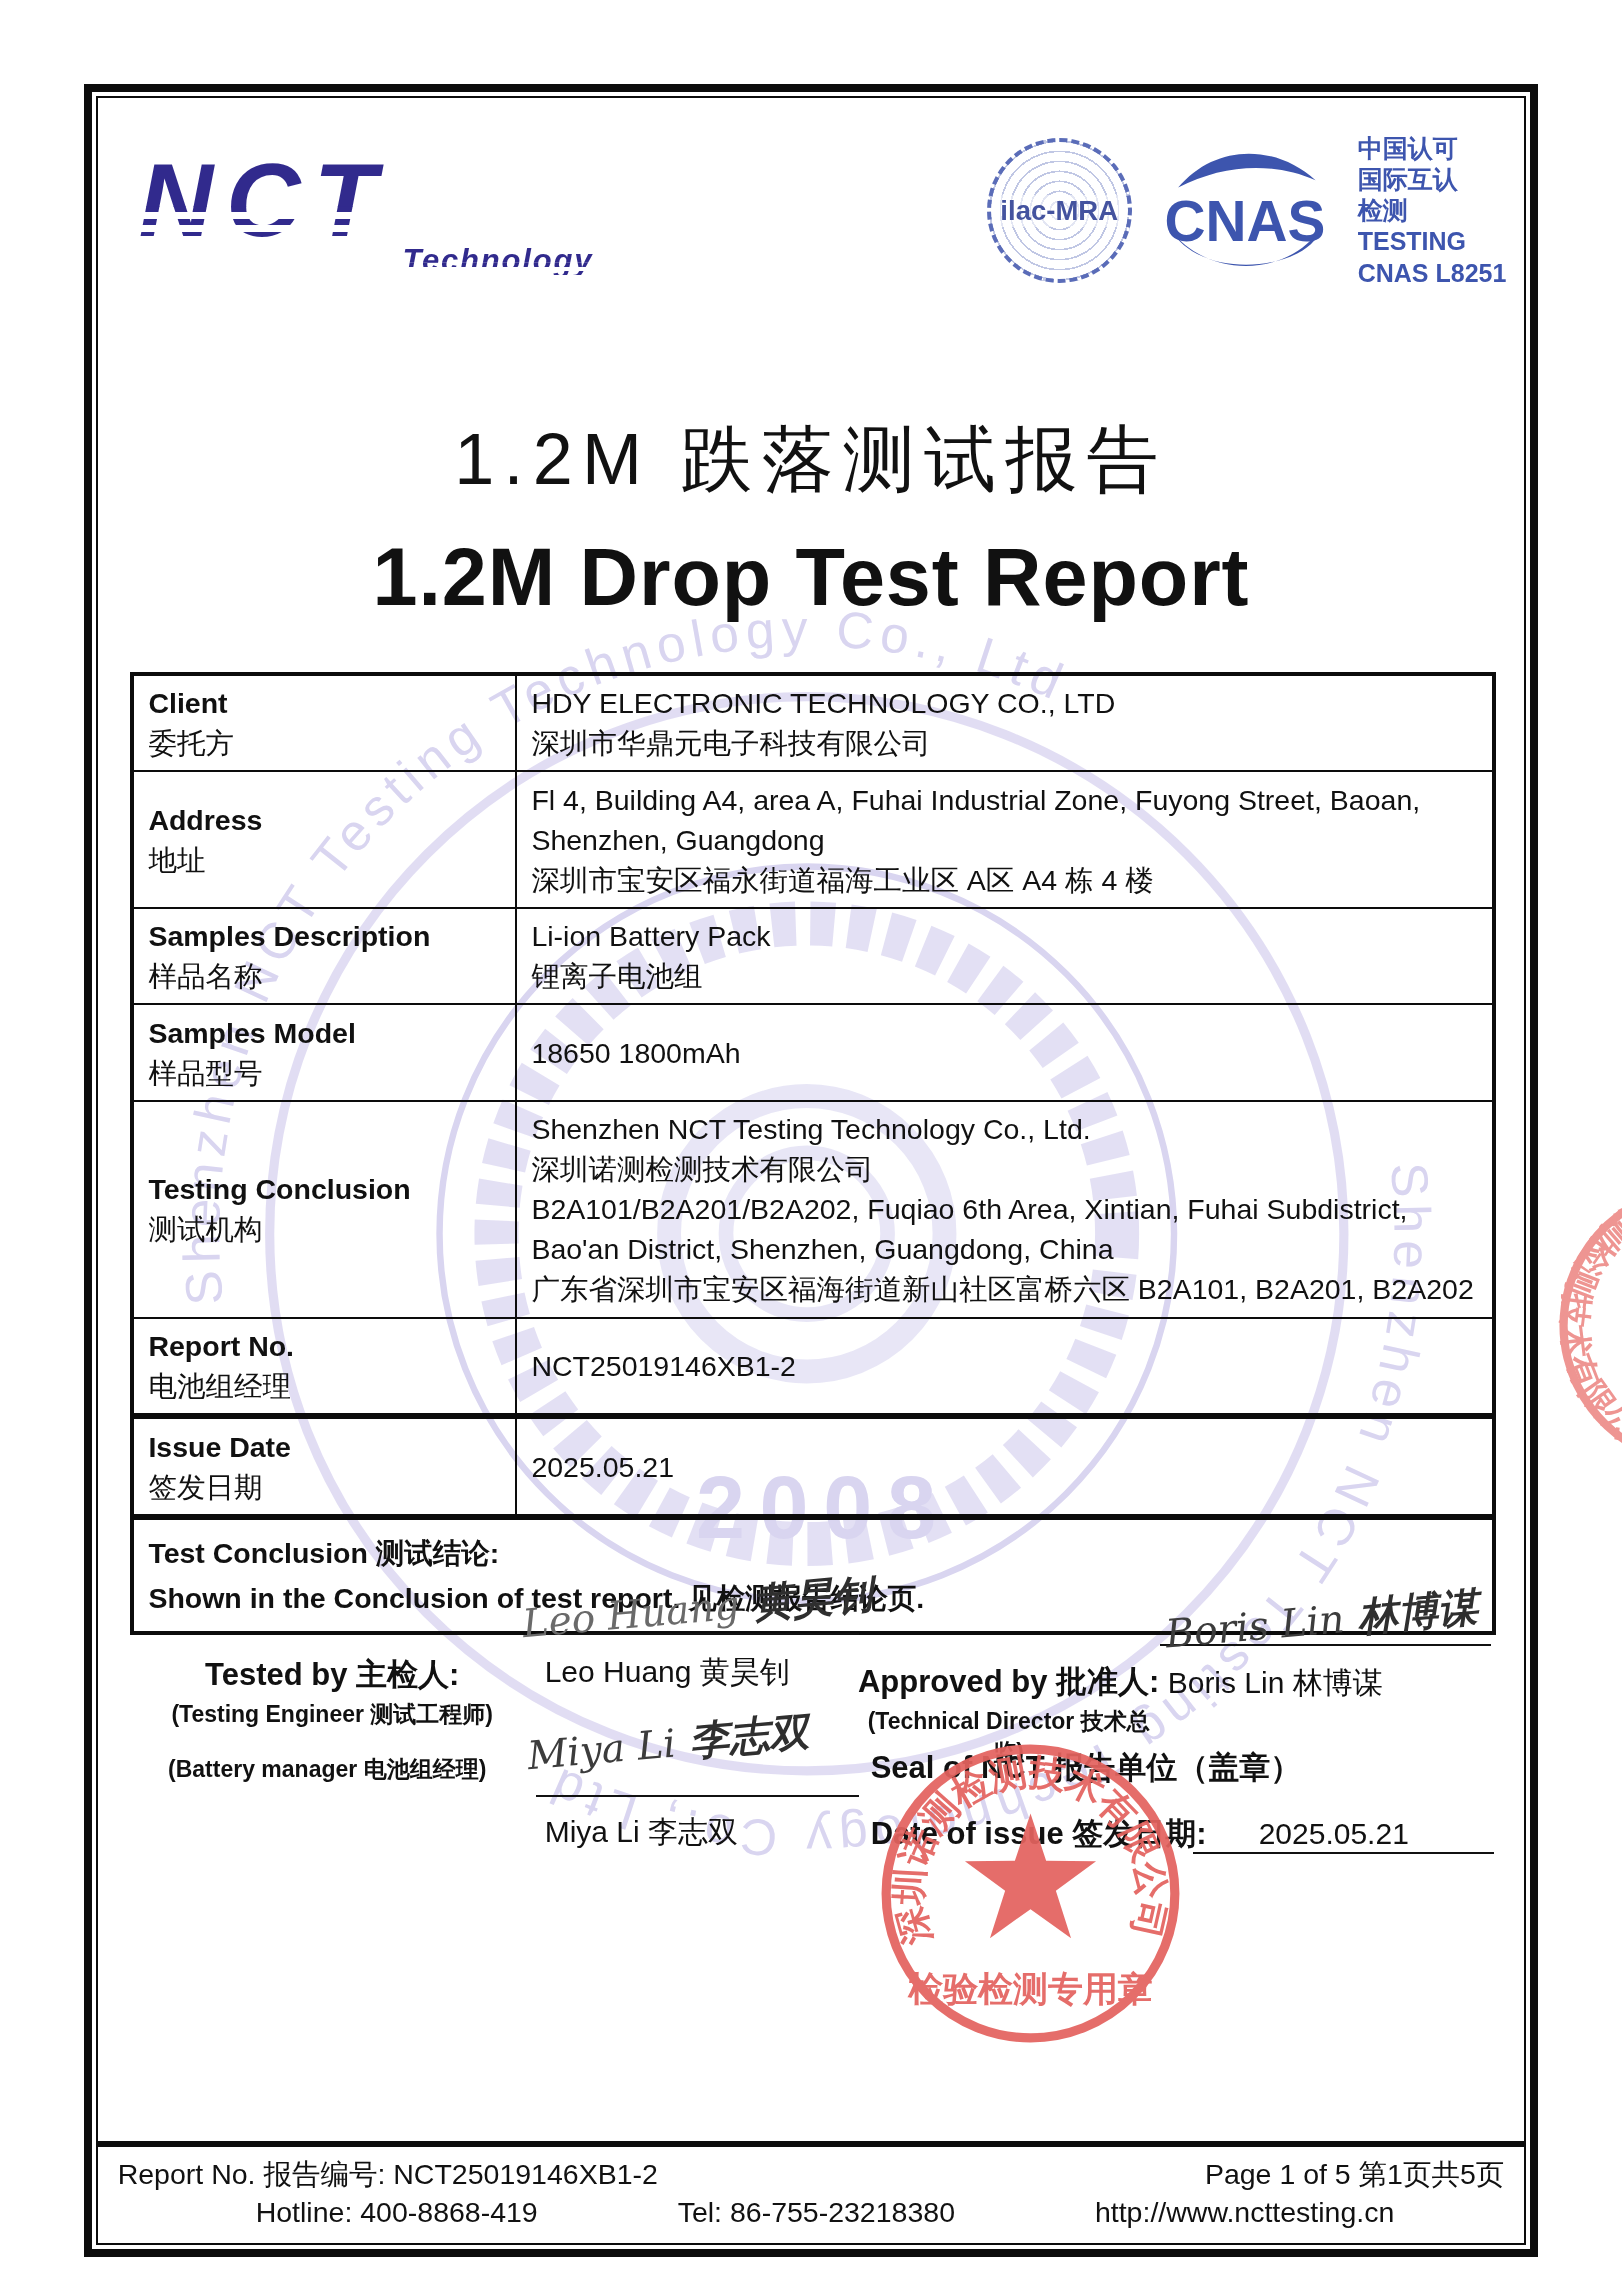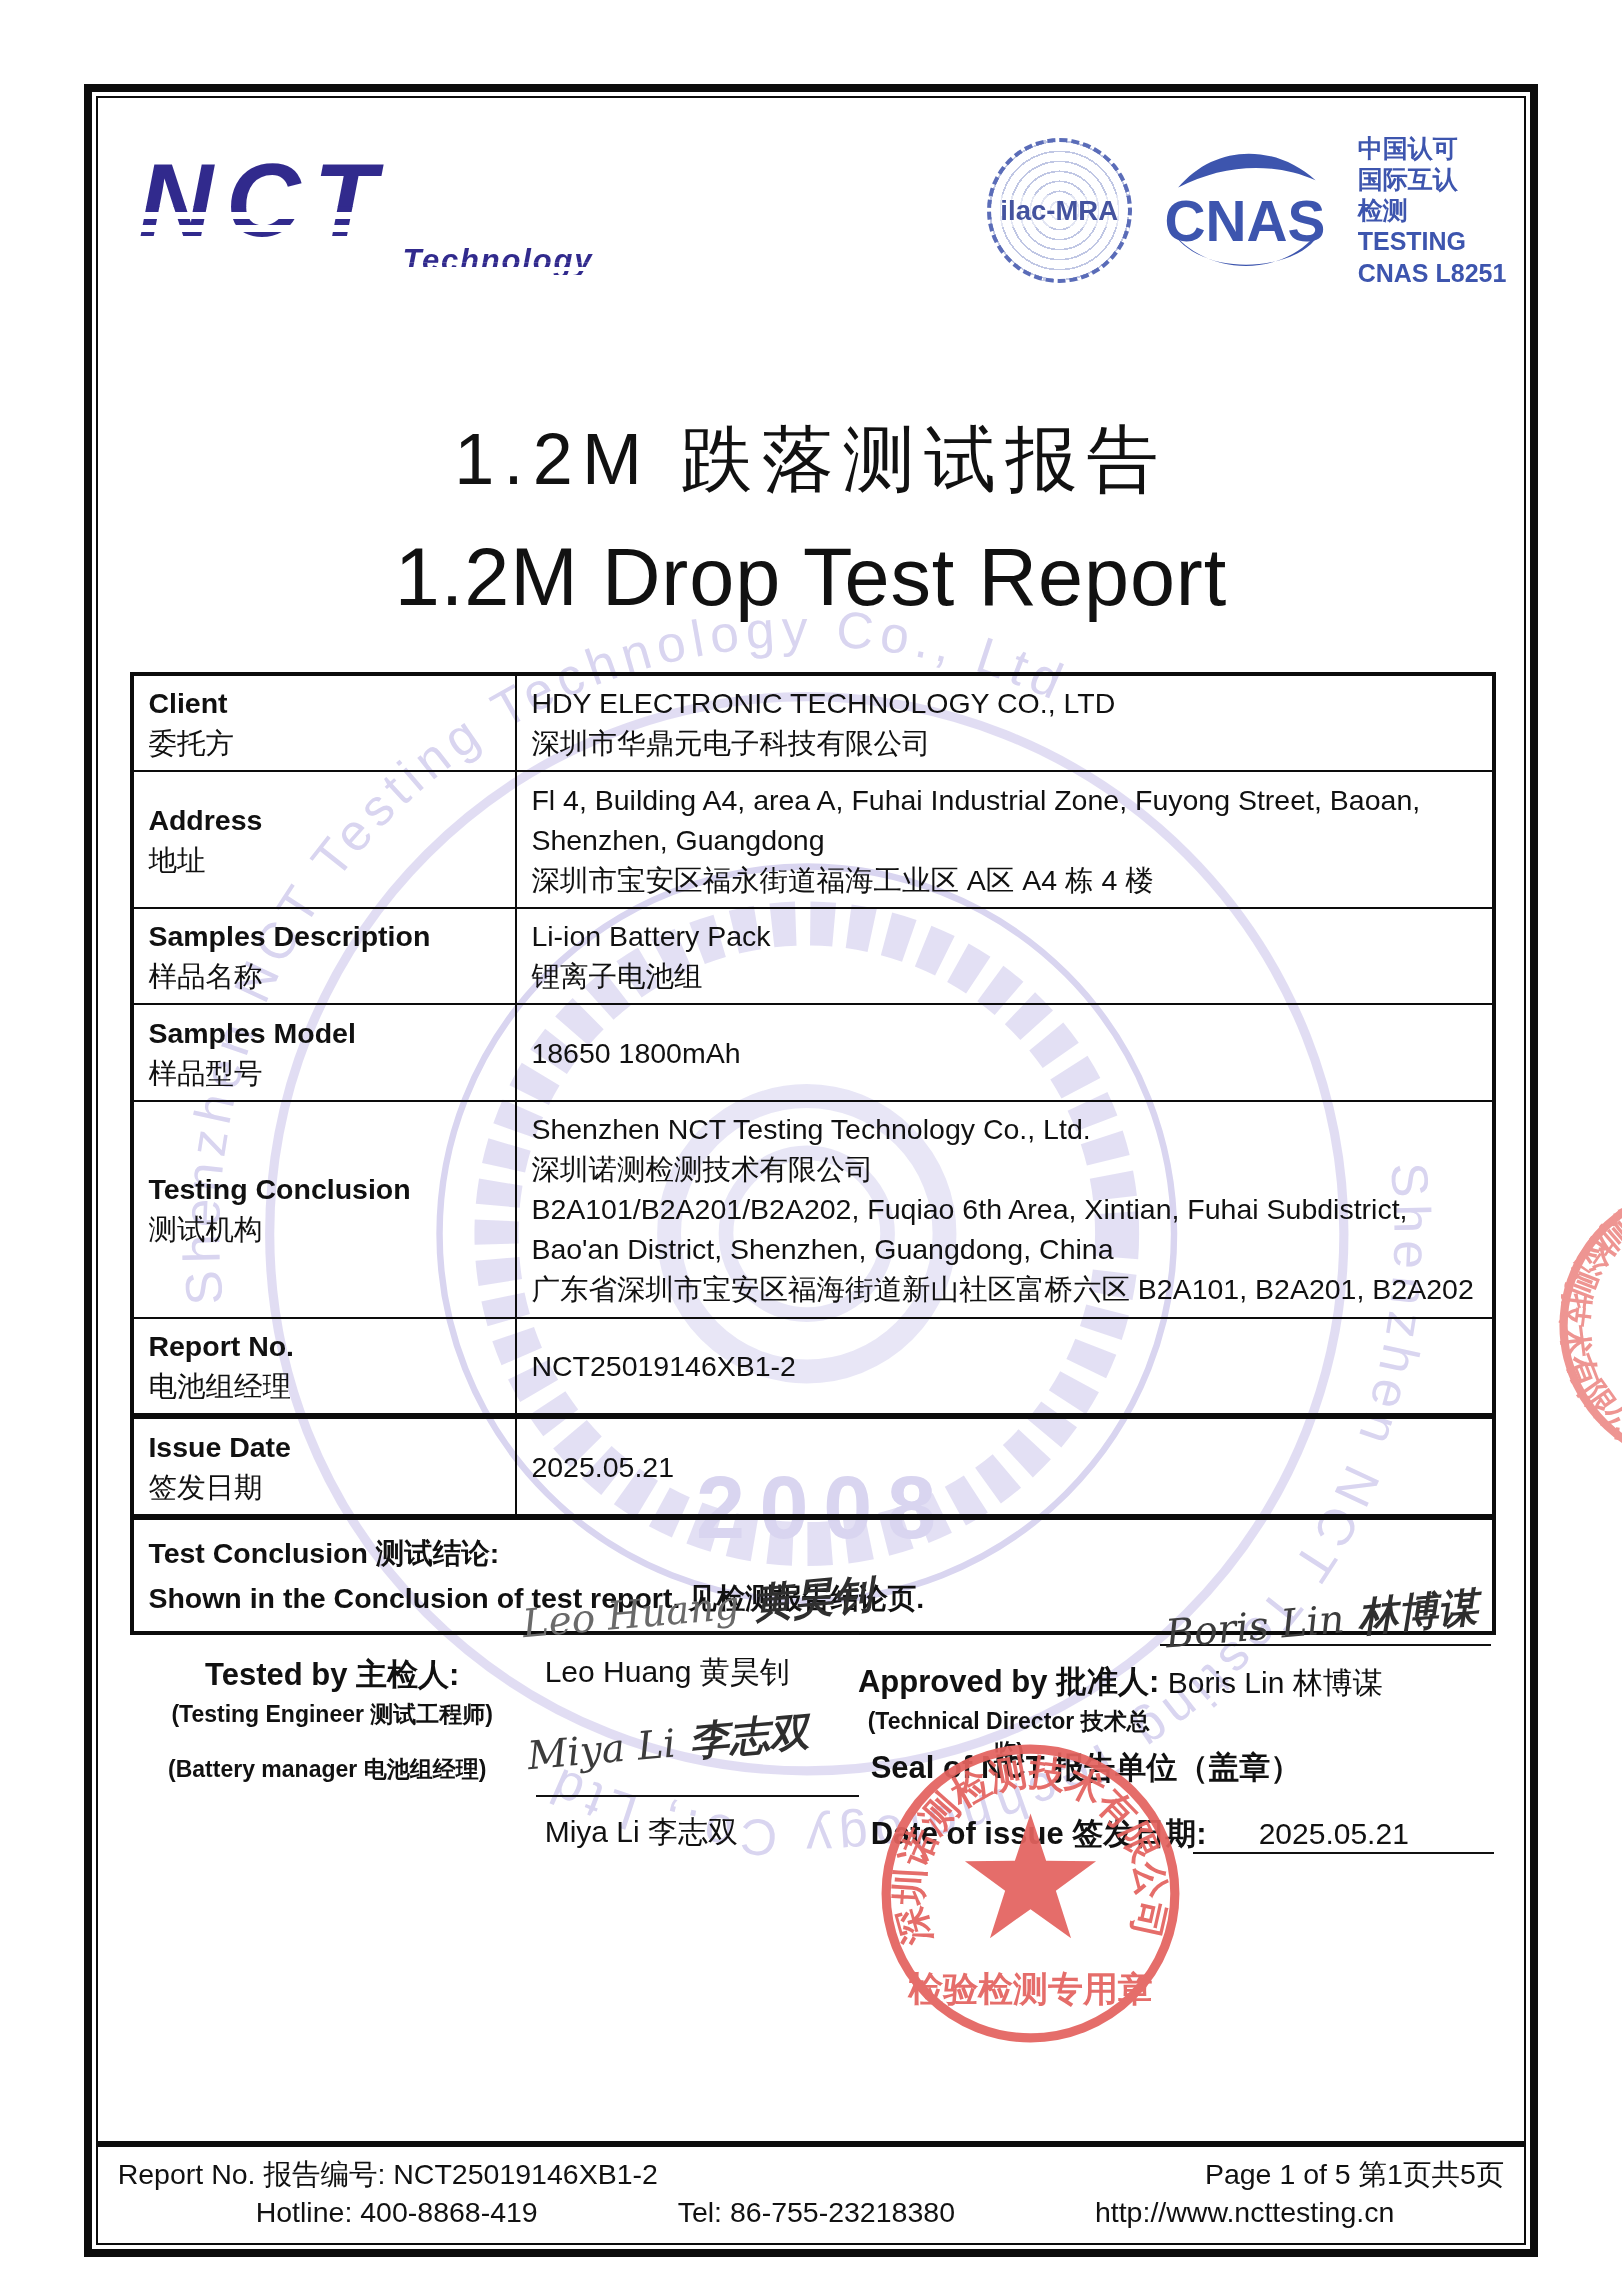--- a/index.html
+++ b/index.html
@@ -51,21 +51,21 @@
     border:4.6px dashed #5a6cb8;box-sizing:border-box;
     background:repeating-radial-gradient(circle at 50% 50%,rgba(90,108,184,0) 0 8.3px,rgba(90,108,184,.38) 8.3px 10px);
     display:flex;align-items:center;justify-content:center;
   }
   .ilac span{font-size:27.5px;font-weight:bold;color:#44539f;background:rgba(255,255,255,.55);padding:0 1.8px;}
   .accred{line-height:1.25;font-weight:bold;color:#3d55ae;font-size:25px;white-space:nowrap;}
   
   .title-cn{position:absolute;left:0;width:100%;top:314px;text-align:center;
     font-size:72px;font-weight:normal;letter-spacing:9.2px;z-index:2;}
   .title-en{position:absolute;left:0;width:100%;top:433px;text-align:center;
-    font-size:81px;font-weight:normal;letter-spacing:0.9px;z-index:2;}
+    font-size:81px;font-weight:bold;letter-spacing:0.9px;z-index:2;}
   
   table.info{
     position:absolute;left:32px;top:574px;width:1366px;z-index:2;
     border-collapse:collapse;table-layout:fixed;background:transparent;
   }
   table.info td{
     border:2.8px solid #0c0c0c;vertical-align:middle;
     padding:7.3px 14.7px;box-sizing:border-box;
     font-size:28.5px;line-height:40px;
   }

